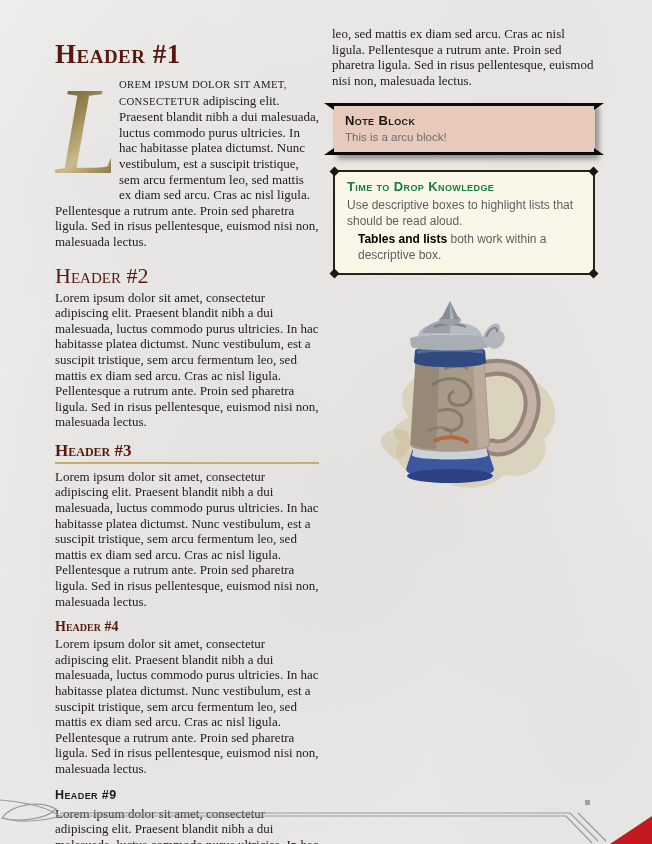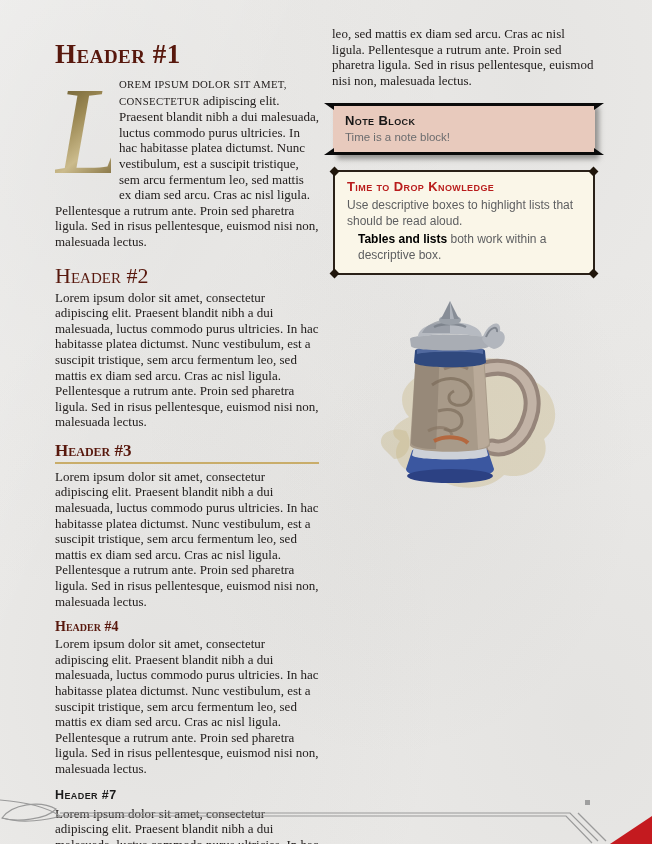--- a/index.html
+++ b/index.html
@@ -43,21 +43,21 @@
   .note-body{font-family:"Liberation Sans",sans-serif;color:#6b6c6e;font-size:11.5px;line-height:14px;margin:2px 0 0 0;}
   .tri{position:absolute;width:0;height:0;}
   .tri.tl{top:-3px;left:-9px;border-bottom:7px solid transparent;border-right:10px solid #0a0a0a;}
   .tri.tr{top:-3px;right:-9px;border-bottom:7px solid transparent;border-left:10px solid #0a0a0a;}
   .tri.bl{bottom:-3px;left:-9px;border-top:7px solid transparent;border-right:10px solid #0a0a0a;}
   .tri.br{bottom:-3px;right:-9px;border-top:7px solid transparent;border-left:10px solid #0a0a0a;}
   
   .descbox{position:relative;margin:15px 1px 0 1px;background:#faf6e8;
     border:2px solid #2a2118;padding:7px 12px 10px 12px;}
   .desc-title{font-family:"Liberation Sans",sans-serif;font-variant:small-caps;font-weight:700;
-    color:#b91c1c;font-size:13px;letter-spacing:.4px;margin:0;}
+    color:#15803d;font-size:13px;letter-spacing:.4px;margin:0;}
   .desc-body{font-family:"Liberation Sans",sans-serif;color:#5d5e60;font-size:12px;line-height:16px;margin:3px 0 0 0;}
   .desc-body.indent{margin-left:11px;margin-top:2px;}
   .desc-bold{font-weight:700;color:#000000;}
   .dot{position:absolute;width:7px;height:7px;background:#20160b;transform:rotate(45deg);}
   .dot.tl{top:-4px;left:-4px;} .dot.tr{top:-4px;right:-4px;}
   .dot.bl{bottom:-4px;left:-4px;} .dot.br{bottom:-4px;right:-4px;}
   .stein-wrap{margin:24px 0 0 22px;width:215px;height:200px;}
   .footer{position:absolute;left:0;bottom:0;width:652px;height:52px;}
 </style>
 </head>
@@ -70,35 +70,35 @@
     <p class="body-text">
       <span class="dropcap">L</span><span class="lead-caps">orem ipsum dolor sit amet, consectetur</span><span> adipiscing elit. Praesent blandit nibh a dui malesuada, luctus commodo purus ultricies. In hac habitasse platea dictumst. Nunc vestibulum, est a suscipit tristique, sem arcu fermentum leo, sed mattis ex diam sed arcu. Cras ac nisl ligula. Pellentesque a rutrum ante. Proin sed pharetra ligula. Sed in risus pellentesque, euismod nisi non, malesuada lectus.</span>
     </p>
     <div style="clear:both"></div>
     <h2 class="hb">Header #2</h2>
     <p class="body-text">Lorem ipsum dolor sit amet, consectetur adipiscing elit. Praesent blandit nibh a dui malesuada, luctus commodo purus ultricies. In hac habitasse platea dictumst. Nunc vestibulum, est a suscipit tristique, sem arcu fermentum leo, sed mattis ex diam sed arcu. Cras ac nisl ligula. Pellentesque a rutrum ante. Proin sed pharetra ligula. Sed in risus pellentesque, euismod nisi non, malesuada lectus.</p>
     <h3 class="hb">Header #3</h3>
     <p class="body-text">Lorem ipsum dolor sit amet, consectetur adipiscing elit. Praesent blandit nibh a dui malesuada, luctus commodo purus ultricies. In hac habitasse platea dictumst. Nunc vestibulum, est a suscipit tristique, sem arcu fermentum leo, sed mattis ex diam sed arcu. Cras ac nisl ligula. Pellentesque a rutrum ante. Proin sed pharetra ligula. Sed in risus pellentesque, euismod nisi non, malesuada lectus.</p>
     <h4 class="hb">Header #4</h4>
     <p class="body-text">Lorem ipsum dolor sit amet, consectetur adipiscing elit. Praesent blandit nibh a dui malesuada, luctus commodo purus ultricies. In hac habitasse platea dictumst. Nunc vestibulum, est a suscipit tristique, sem arcu fermentum leo, sed mattis ex diam sed arcu. Cras ac nisl ligula. Pellentesque a rutrum ante. Proin sed pharetra ligula. Sed in risus pellentesque, euismod nisi non, malesuada lectus.</p>
-    <h5 class="hb">Header #7</h5>
+    <h5 class="hb">Header #9</h5>
     <p class="body-text">Lorem ipsum dolor sit amet, consectetur adipiscing elit. Praesent blandit nibh a dui malesuada, luctus commodo purus ultricies. In hac habitasse platea dictumst. Nunc vestibulum, est a suscipit tristique, sem arcu fermentum leo, sed mattis ex diam sed arcu. Cras ac nisl ligula. Pellentesque a rutrum ante. Proin sed pharetra ligula. Sed in risus pellentesque, euismod nisi non, malesuada lectus.</p>
 
   </div>
 
   <div class="col col-right">
     <p class="body-text" style="margin-top:26px">leo, sed mattis ex diam sed arcu. Cras ac nisl ligula. Pellentesque a rutrum ante. Proin sed pharetra ligula. Sed in risus pellentesque, euismod nisi non, malesuada lectus.</p>
 
     <div class="note">
       <span class="tri tl"></span>
       <span class="tri tr"></span>
       <span class="tri bl"></span>
       <span class="tri br"></span>
       <p class="note-title">Note Block</p>
-      <p class="note-body">Time is a note block!</p>
+      <p class="note-body">This is a arcu block!</p>
     </div>
 
     <div class="descbox">
       <span class="dot tl"></span>
       <span class="dot tr"></span>
       <span class="dot bl"></span>
       <span class="dot br"></span>
       <p class="desc-title">Time to Drop Knowledge</p>
       <p class="desc-body">Use descriptive boxes to highlight lists that should be read aloud.</p>
       <p class="desc-body indent"><span class="desc-bold">Tables and lists</span><span> both work within a descriptive box.</span></p>

